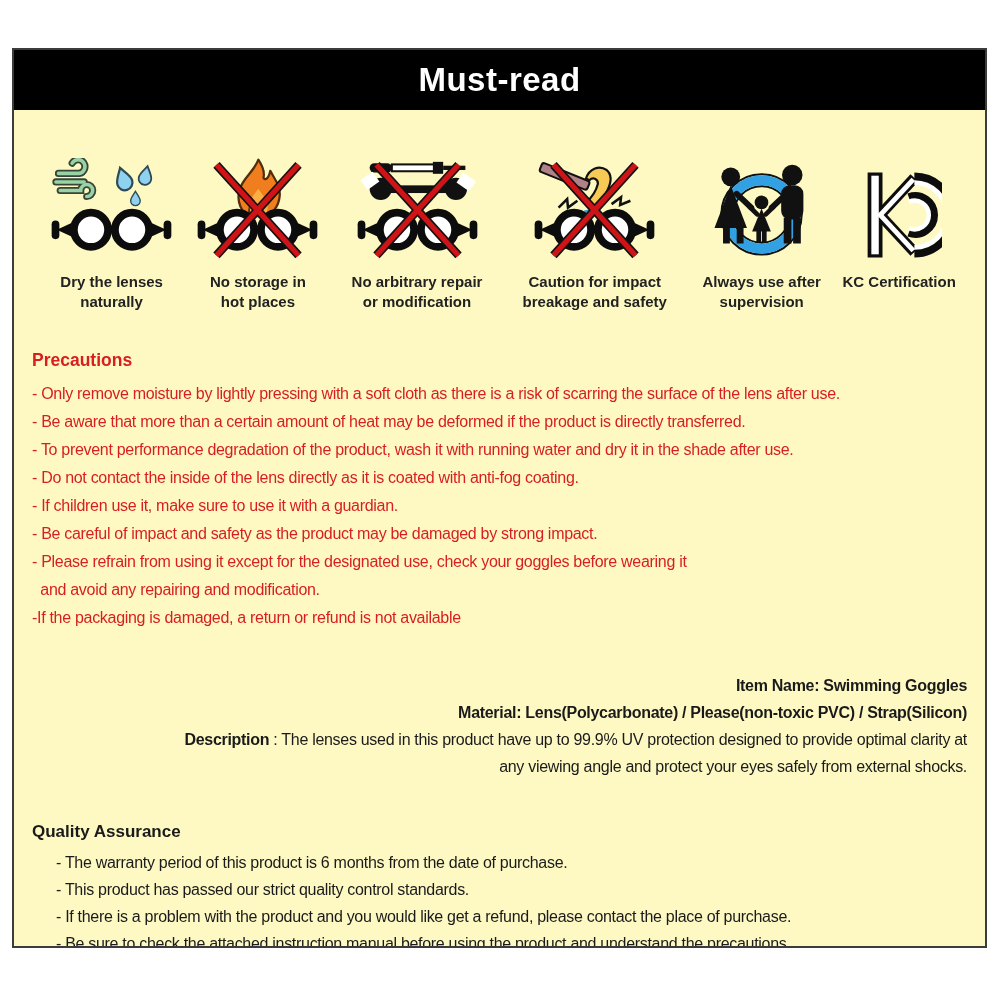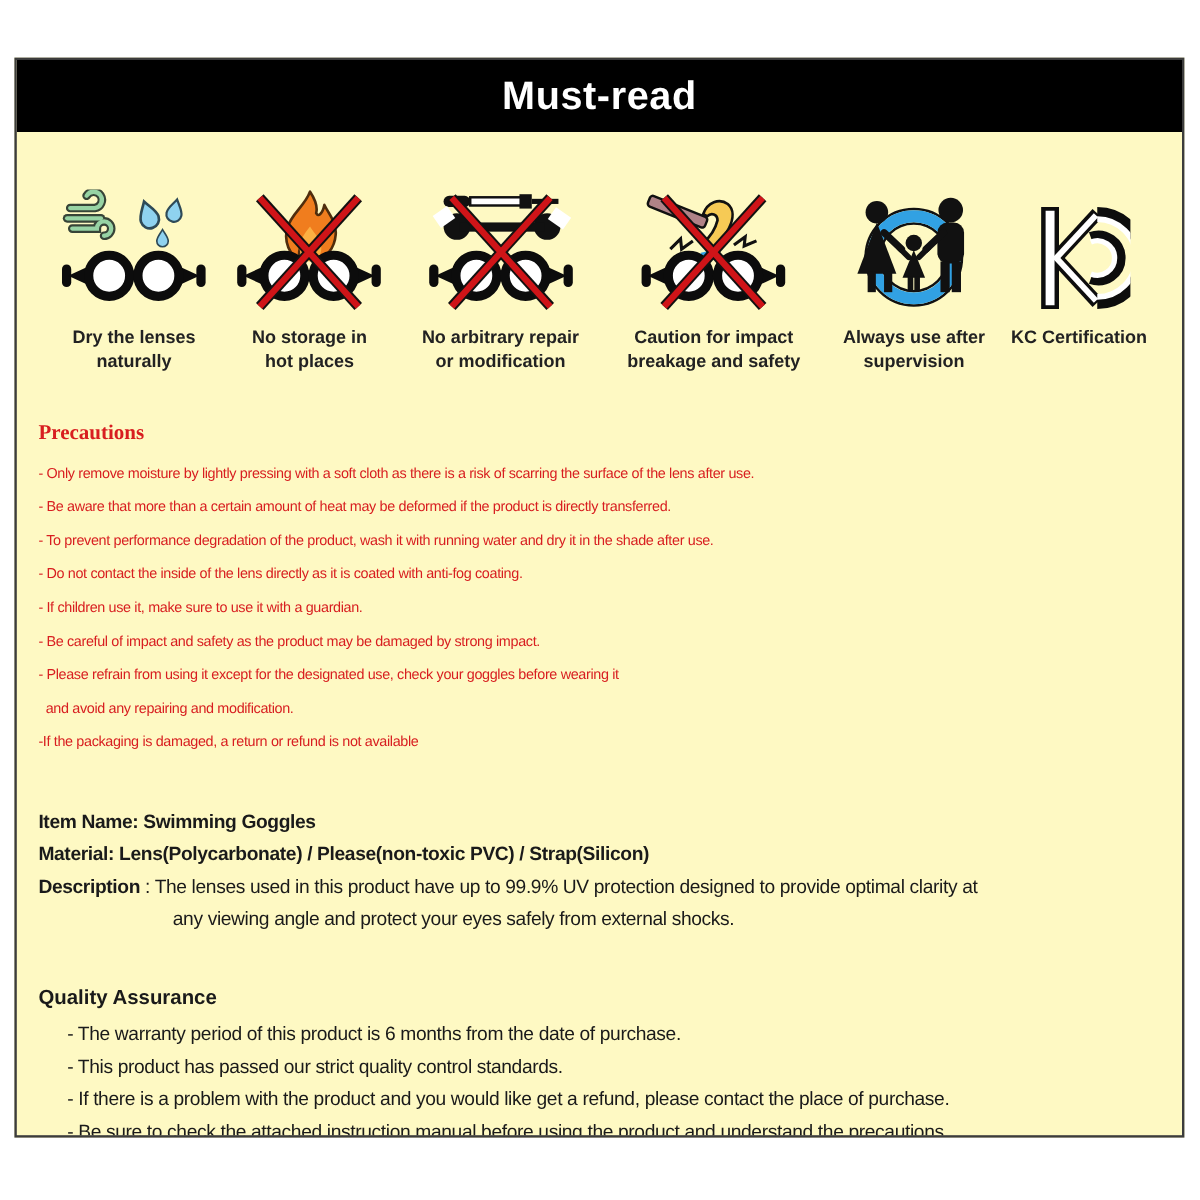--- a/index.html
+++ b/index.html
@@ -23,26 +23,26 @@
   .icon-item.w1{width:150px}.icon-item.w2{width:148px}.icon-item.w3{width:176px}
   .icon-item.w4{width:186px}.icon-item.w5{width:154px}.icon-item.w6{width:126px}
   .art{height:110px;display:flex;align-items:flex-end;justify-content:center;}
   .art svg{display:block;}
   .icon-label{
     margin-top:8px;font-size:15px;font-weight:600;line-height:20px;text-align:center;
     white-space:pre-line;color:#222;
   }
   .section{padding:0 18px;}
   .precautions{margin-top:38px;}
-  .p-title{color:#d81e20;font-weight:700;font-size:17.5px;margin-bottom:9px;font-family:Liberation Serif, serif;}
+  .p-title{color:#d81e20;font-weight:700;font-size:17.5px;margin-bottom:9px;}
   .red-line{
-    color:#d81e20;font-size:12px;line-height:28px;letter-spacing:-.3px;white-space:pre-wrap;
+    color:#d81e20;font-size:16px;line-height:28px;letter-spacing:-.3px;white-space:pre-wrap;
   }
   .item-info{margin-top:40px;}
-  .info-line{font-size:16px;line-height:27px;letter-spacing:-.3px;white-space:pre-wrap;}
+  .info-line{font-size:16px;line-height:27px;letter-spacing:-.3px;white-space:pre-wrap;text-align:right;}
   .bold{font-weight:700;}
   .info-line.indent{padding-left:112px;}
   .quality{margin-top:42px;}
   .q-title{font-weight:700;font-size:17px;margin-bottom:7px;}
   .black-line{font-size:16px;line-height:27px;letter-spacing:-.3px;white-space:pre-wrap;margin-left:24px;}
 
   
   .xb{stroke:#111;stroke-width:10;fill:none;}
   .xr{stroke-width:6.2;fill:none;}
   .wd{stroke:#374437;stroke-width:8.4;fill:none;stroke-linecap:round;}

